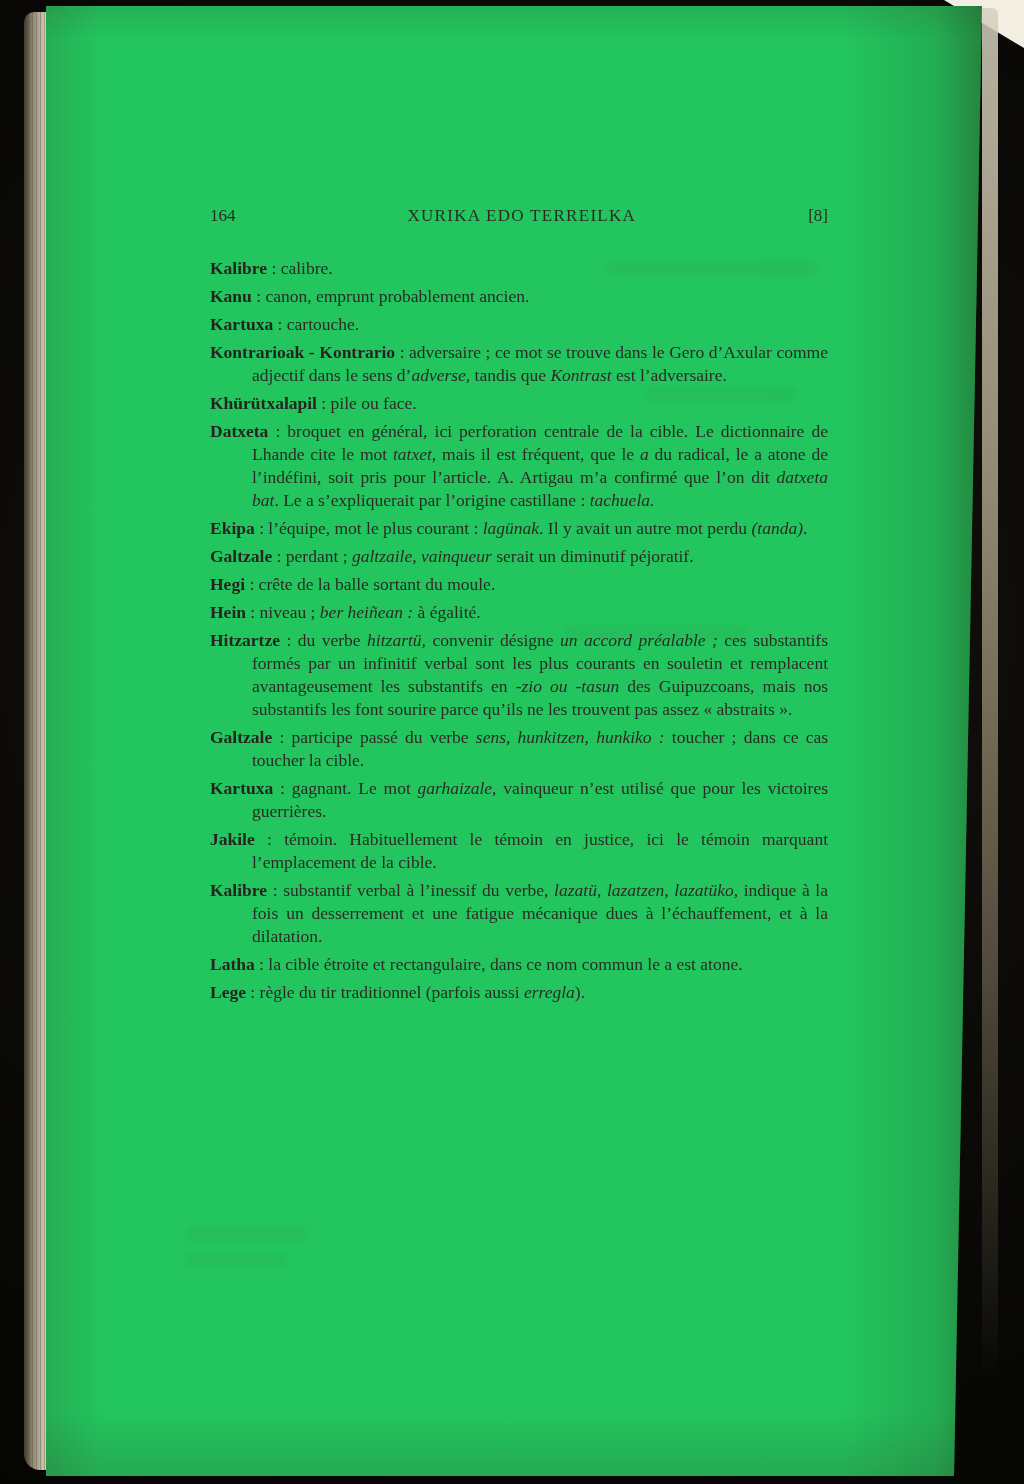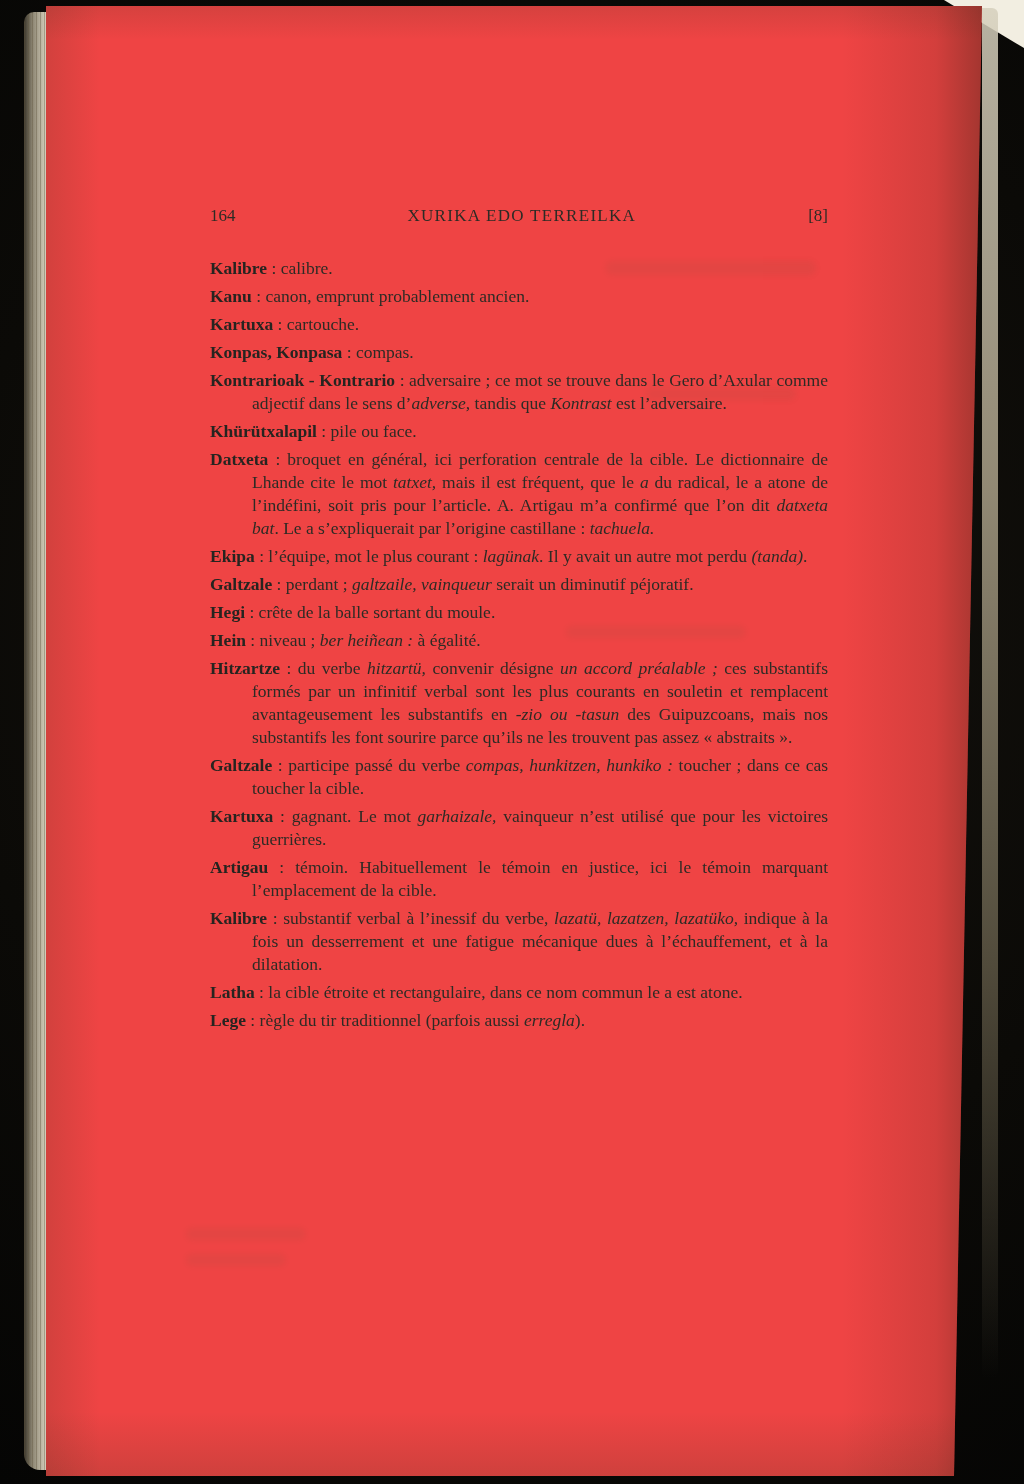--- a/index.html
+++ b/index.html
@@ -25,21 +25,21 @@
   
   .right-page-edge{
     position:absolute;left:982px;top:8px;width:16px;height:1370px;z-index:1;
     background:linear-gradient(180deg,#d6d0bd 0%, #a99f87 35%, #5d5644 70%, rgba(20,18,12,0) 100%);
     border-radius:0 6px 6px 0;opacity:.85;
   }
   
   .page{
     position:absolute;left:46px;top:6px;width:936px;height:1470px;z-index:2;
     background:linear-gradient(100deg,#f1edе0 0%, #efebdd 12%, #eae6d8 55%, #e3decd 84%, #d7d1bd 100%);
-    background-color:#ef4444;
+    background-color:#22c55e;
     clip-path:polygon(0 0, 100% 0, calc(100% - 28px) 100%, 0 100%);
   }
   .page-vignette{
     position:absolute;inset:0;pointer-events:none;
     background:
       linear-gradient(180deg, rgba(58,48,28,.14) 0, rgba(58,48,28,0) 34px),
       linear-gradient(0deg, rgba(58,48,28,.18) 0, rgba(58,48,28,0) 64px),
       linear-gradient(90deg, rgba(58,48,28,.16) 0, rgba(58,48,28,0) 54px),
       linear-gradient(270deg, rgba(40,30,14,.38) 0, rgba(40,30,14,.14) 46px, rgba(40,30,14,0) 140px);
   }
@@ -85,31 +85,30 @@
     <div class="content">
       <div class="header">
         <span>164</span>
         <span class="title">XURIKA EDO TERREILKA</span>
         <span>[8]</span>
       </div>
       <div class="entries">
           <p class="entry"><b>Kalibre</b><span> : calibre.</span></p>
           <p class="entry"><b>Kanu</b><span> : canon, emprunt probablement ancien.</span></p>
           <p class="entry"><b>Kartuxa</b><span> : cartouche.</span></p>
-          <p class="entry"><b>Konpas, Konpasa</b><span> : compas.</span></p>
           <p class="entry"><b>Kontrarioak - Kontrario</b><span> : adversaire ; ce mot se trouve dans le Gero d’Axular comme adjectif dans le sens d’</span><i>adverse,</i><span> tandis que </span><i>Kontrast</i><span> est l’adversaire.</span></p>
           <p class="entry"><b>Khürütxalapil</b><span> : pile ou face.</span></p>
           <p class="entry"><b>Datxeta</b><span> : broquet en général, ici perforation centrale de la cible. Le dictionnaire de Lhande cite le mot </span><i>tatxet,</i><span> mais il est fréquent, que le </span><i>a</i><span> du radical, le a atone de l’indéfini, soit pris pour l’article. A. Artigau m’a confirmé que l’on dit </span><i>datxeta bat</i><span>. Le a s’expliquerait par l’origine castillane : </span><i>tachuela.</i></p>
           <p class="entry"><b>Ekipa</b><span> : l’équipe, mot le plus courant : </span><i>lagünak</i><span>. Il y avait un autre mot perdu </span><i>(tanda)</i><span>.</span></p>
           <p class="entry"><b>Galtzale</b><span> : perdant ; </span><i>galtzaile, vainqueur</i><span> serait un diminutif péjoratif.</span></p>
           <p class="entry"><b>Hegi</b><span> : crête de la balle sortant du moule.</span></p>
           <p class="entry"><b>Hein</b><span> : niveau ; </span><i>ber heiñean :</i><span> à égalité.</span></p>
           <p class="entry"><b>Hitzartze</b><span> : du verbe </span><i>hitzartü,</i><span> convenir désigne </span><i>un accord préalable ;</i><span> ces substantifs formés par un infinitif verbal sont les plus courants en souletin et remplacent avantageusement les substantifs en </span><i>-zio ou -tasun</i><span> des Guipuzcoans, mais nos substantifs les font sourire parce qu’ils ne les trouvent pas assez « abstraits ».</span></p>
-          <p class="entry"><b>Galtzale</b><span> : participe passé du verbe </span><i>compas, hunkitzen, hunkiko :</i><span> toucher ; dans ce cas toucher la cible.</span></p>
+          <p class="entry"><b>Galtzale</b><span> : participe passé du verbe </span><i>sens, hunkitzen, hunkiko :</i><span> toucher ; dans ce cas toucher la cible.</span></p>
           <p class="entry"><b>Kartuxa</b><span> : gagnant. Le mot </span><i>garhaizale,</i><span> vainqueur n’est utilisé que pour les victoires guerrières.</span></p>
-          <p class="entry"><b>Artigau</b><span> : témoin. Habituellement le témoin en justice, ici le témoin marquant l’emplacement de la cible.</span></p>
+          <p class="entry"><b>Jakile</b><span> : témoin. Habituellement le témoin en justice, ici le témoin marquant l’emplacement de la cible.</span></p>
           <p class="entry"><b>Kalibre</b><span> : substantif verbal à l’inessif du verbe, </span><i>lazatü, lazatzen, lazatüko,</i><span> indique à la fois un desserrement et une fatigue mécanique dues à l’échauffement, et à la dilatation.</span></p>
           <p class="entry"><b>Latha</b><span> : la cible étroite et rectangulaire, dans ce nom commun le a est atone.</span></p>
           <p class="entry"><b>Lege</b><span> : règle du tir traditionnel (parfois aussi </span><i>erregla</i><span>).</span></p>
         </div>
     </div>
   </div>
 </div>
 
 </body></html>

